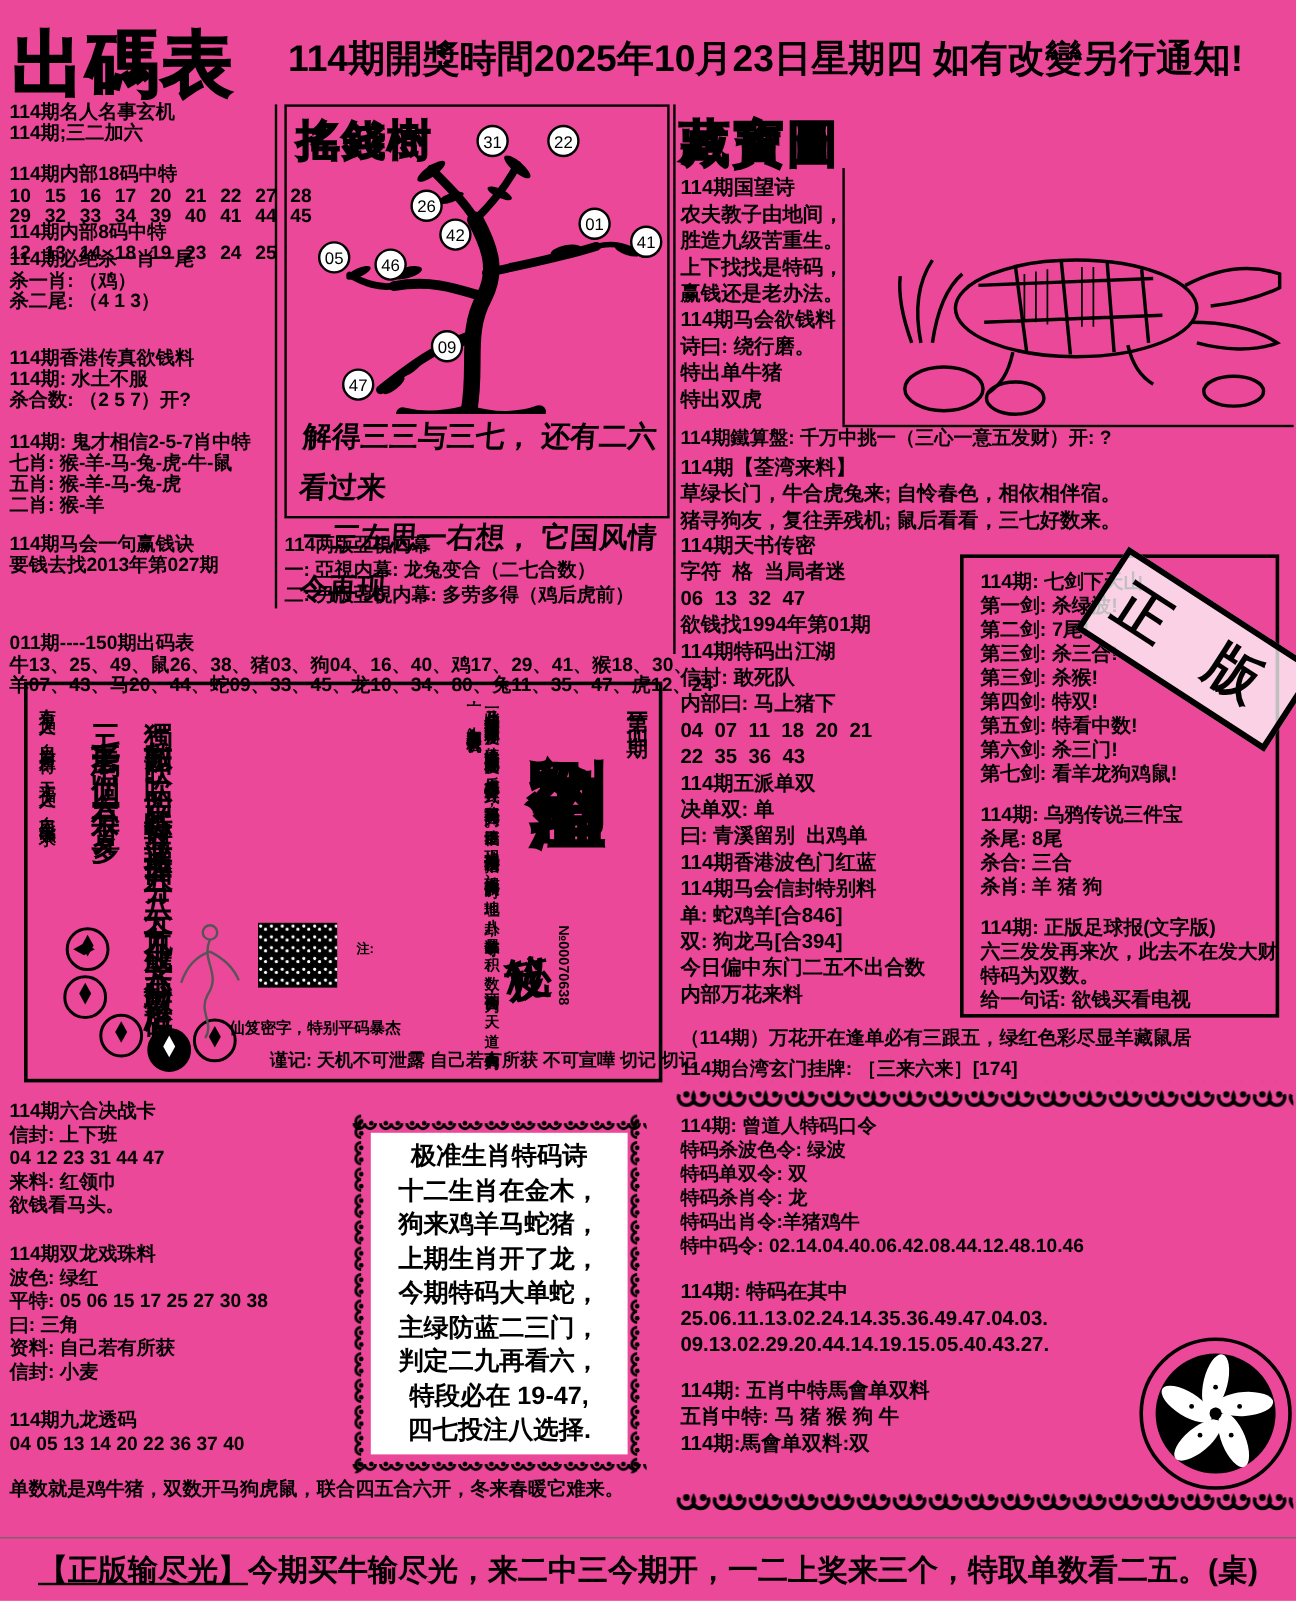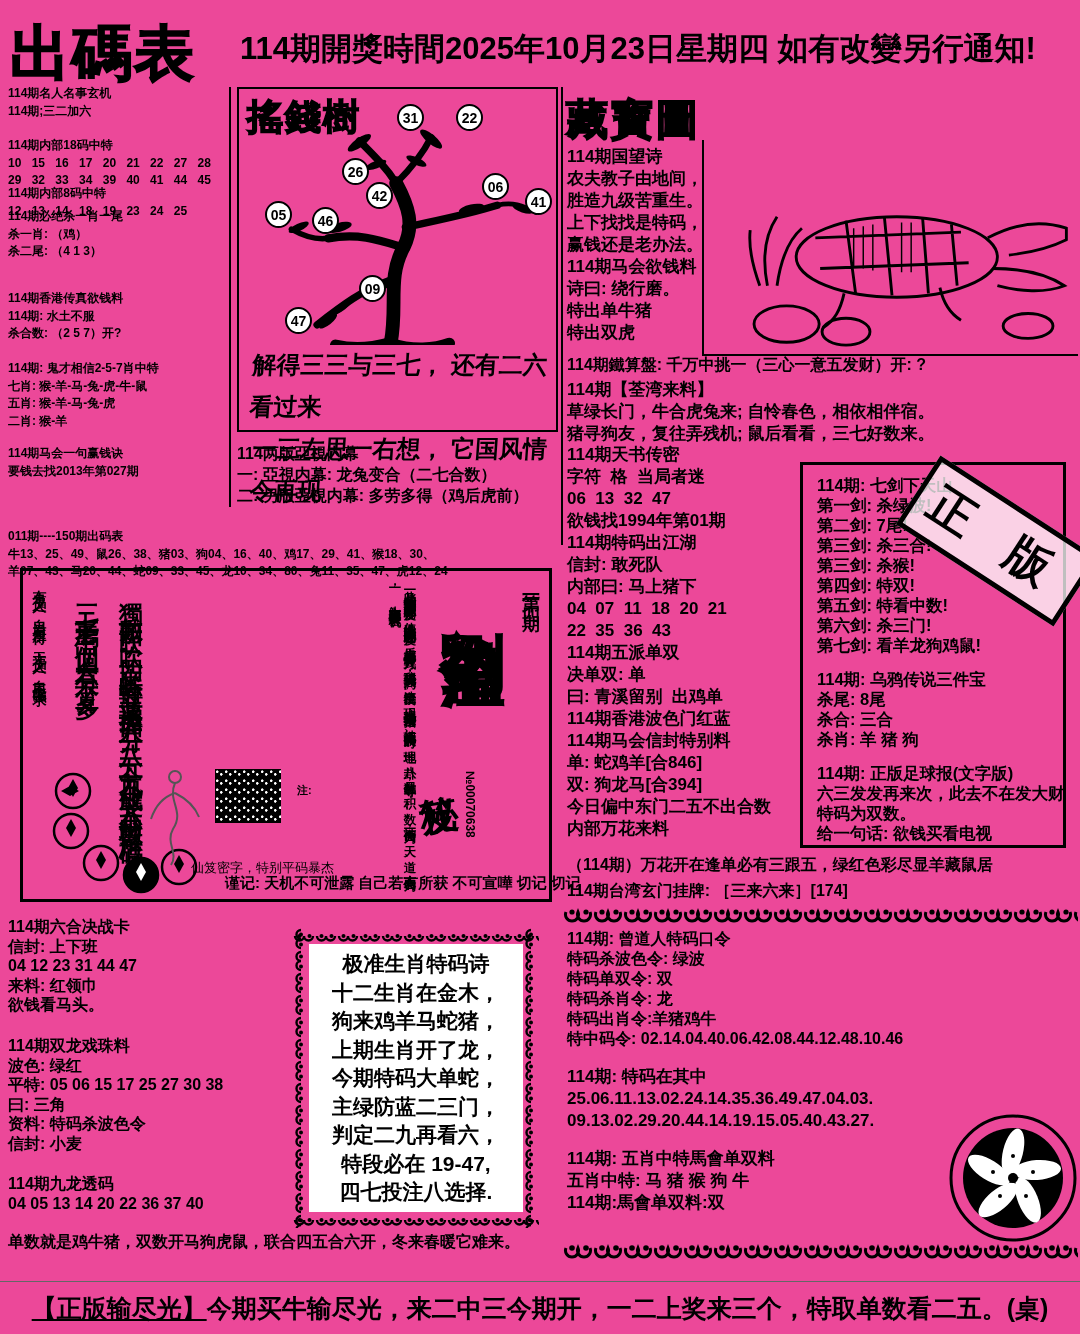--- a/index.html
+++ b/index.html
@@ -5,50 +5,50 @@
 *{box-sizing:border-box;margin:0;padding:0}
 body{background:#fff;font-family:"Liberation Sans",sans-serif}
 .page{position:relative;width:1080px;height:1334px;background:#ec4899;color:#000;overflow:hidden}
 .sec{position:absolute;font-weight:bold;white-space:pre}
 .sec .line{white-space:pre}
 .wsp .line{word-spacing:7px}
 .heavy{font-weight:900;-webkit-text-stroke:1.6px #000;letter-spacing:2px}
 .vline{position:absolute;width:2px;background:#000}
 .hline{position:absolute;height:2px;background:#000}
 
-.l16 .line{font-size:12px;line-height:17.5px}
+.l16 .line{font-size:16px;line-height:17.5px}
 .l16b .line{font-size:16px;line-height:19.5px}
 
 .r17 .line{font-size:17px;line-height:22px}
 .r16 .line{font-size:16px;line-height:20px}
 
 .tree-box{position:absolute;left:237px;top:87px;width:321px;height:345px;border:2.5px solid #000}
 .tree-title{position:absolute;left:8px;top:4px;font-size:36px}
 .tree-num{position:absolute;width:27px;height:27px;border:2px solid #000;border-radius:50%;background:#fff;
-  font-size:14px;font-weight:bold;display:flex;align-items:center;justify-content:center}
+  font-size:14px;font-weight:normal;display:flex;align-items:center;justify-content:center}
 .tree-num:nth-child(1){left:158px;top:15px}.tree-num:nth-child(2){left:217px;top:15px}
 .tree-num:nth-child(3){left:103px;top:69px}.tree-num:nth-child(4){left:127px;top:93px}
 .tree-num:nth-child(5){left:243px;top:84px}.tree-num:nth-child(6){left:286px;top:99px}
 .tree-num:nth-child(7){left:26px;top:112px}.tree-num:nth-child(8){left:73px;top:118px}
 .tree-num:nth-child(9){left:120px;top:186px}.tree-num:nth-child(10){left:46px;top:218px}
 .tree-poem{position:absolute;left:12px;top:255px;width:300px}
 .tree-poem .line{font-size:24px;line-height:42px;font-weight:bold;transform:skewX(-4deg)}
 
 .lbw{position:absolute;left:20px;top:568px;width:532px;height:334px;border:3px solid #000}
 .vert{writing-mode:vertical-rl;text-orientation:upright}
 .lbw-issue{position:absolute;right:6px;top:8px;font-size:18px;font-weight:bold;letter-spacing:5px}
 .lbw-name{position:absolute;right:32px;top:8px;font-size:64px;font-weight:900;-webkit-text-stroke:2px #000;letter-spacing:8px}
 .lbw-mijue{position:absolute;right:94px;top:196px;font-size:38px;font-weight:900;transform:rotate(-10deg)}
 .lbw-serial{position:absolute;right:72px;top:200px;font-size:12px;font-weight:bold}
 .lbw-intro{position:absolute;right:132px;top:10px;height:298px;font-size:12.5px;font-weight:bold;letter-spacing:1px;line-height:15px}
 .lbw-poem{position:absolute;left:42px;top:14px;height:258px;writing-mode:vertical-rl;text-orientation:upright}
 .lbw-poem .vcol{font-size:24px;font-weight:bold;letter-spacing:7px;margin:0 6px;display:inline-block}
 .lbw-bless{position:absolute;left:8px;top:8px;height:318px;font-size:14px;font-weight:bold;letter-spacing:3px}
 .lbw-note{position:absolute;left:274px;top:212px;font-size:11px;font-weight:bold}
-.lbw-cap{position:absolute;left:168px;top:288px;font-size:13px;font-weight:normal}
+.lbw-cap{position:absolute;left:168px;top:277px;font-size:13px;font-weight:bold}
 .lbw-foot{position:absolute;left:202px;top:303px;font-size:15px;font-weight:bold;white-space:pre}
 .inkblock{position:absolute;left:192px;top:198px;width:66px;height:54px;background:#000;
  background-image:radial-gradient(circle at 25% 30%,#fff 1px,transparent 1.6px),radial-gradient(circle at 70% 60%,#fff 1px,transparent 1.6px);background-size:9px 9px}
 
 .swords{position:absolute;left:800px;top:462px;width:266px;height:386px;border:3px solid #000;padding:10px 0 0 14px}
 .swords .line{font-size:16.5px;line-height:20px;font-weight:bold;white-space:pre}
 .swords .gap{height:14px}
 .stamp{position:absolute;left:903px;top:500px;width:188px;height:82px;border:5px solid #000;
  display:flex;align-items:center;justify-content:center;font-size:46px;font-weight:900;letter-spacing:16px;
  transform:rotate(33deg);background:rgba(255,255,255,.75)}
@@ -75,21 +75,21 @@
 
   <div class="sec l16" style="left:8px;top:85px"><div class="line">114期名人名事玄机</div><div class="line">114期;三二加六</div></div>
   <div class="sec l16 wsp" style="left:8px;top:137px"><div class="line">114期内部18码中特</div><div class="line">10 15 16 17 20 21 22 27 28</div><div class="line">29 32 33 34 39 40 41 44 45</div></div>
   <div class="sec l16 wsp" style="left:8px;top:185px"><div class="line">114期内部8码中特</div><div class="line">12 13 14 18 19 23 24 25</div></div>
   <div class="sec l16" style="left:8px;top:208px"><div class="line">114期必绝杀一肖一尾</div><div class="line">杀一肖: （鸡）</div><div class="line">杀二尾: （4 1 3）</div></div>
   <div class="sec l16" style="left:8px;top:290px"><div class="line">114期香港传真欲钱料</div><div class="line">114期: 水土不服</div><div class="line">杀合数: （2 5 7）开?</div></div>
   <div class="sec l16" style="left:8px;top:360px"><div class="line">114期: 鬼才相信2-5-7肖中特</div><div class="line">七肖: 猴-羊-马-兔-虎-牛-鼠</div><div class="line">五肖: 猴-羊-马-兔-虎</div><div class="line">二肖: 猴-羊</div></div>
   <div class="sec l16" style="left:8px;top:445px"><div class="line">114期马会一句赢钱诀</div><div class="line">要钱去找2013年第027期</div></div>
   <div class="sec l16" style="left:8px;top:528px"><div class="line">011期----150期出码表</div><div class="line">牛13、25、49、鼠26、38、猪03、狗04、16、40、鸡17、29、41、猴18、30、</div><div class="line">羊07、43、马20、44、蛇09、33、45、龙10、34、80、兔11、35、47、虎12、24</div></div>
   <div class="sec l16b" style="left:8px;top:917px"><div class="line">114期六合决战卡</div><div class="line">信封: 上下班</div><div class="line">04 12 23 31 44 47</div><div class="line">来料: 红领巾</div><div class="line">欲钱看马头。</div></div>
-  <div class="sec l16b" style="left:8px;top:1036px"><div class="line">114期双龙戏珠料</div><div class="line">波色: 绿红</div><div class="line">平特: 05 06 15 17 25 27 30 38</div><div class="line">曰: 三角</div><div class="line">资料: 特码杀波色令</div><div class="line">信封: 小麦</div></div>
+  <div class="sec l16b" style="left:8px;top:1036px"><div class="line">114期双龙戏珠料</div><div class="line">波色: 绿红</div><div class="line">平特: 05 06 15 17 25 27 30 38</div><div class="line">曰: 三角</div><div class="line">资料: 自己若有所获</div><div class="line">信封: 小麦</div></div>
   <div class="sec l16b" style="left:8px;top:1174px"><div class="line">114期九龙透码</div><div class="line">04 05 13 14 20 22 36 37 40</div></div>
   <div class="sec l16b" style="left:8px;top:1232px"><div class="line">单数就是鸡牛猪，双数开马狗虎鼠，联合四五合六开，冬来春暖它难来。</div></div>
 
   <div class="tree-box">
     <div class="tree-title heavy">搖錢樹</div>
     <svg class="art" viewBox="0 0 320 248" style="left:0;top:28px;width:318px;height:228px">
       <g stroke="#000" fill="none" stroke-linecap="round">
         <path d="M152,246 C160,205 148,175 166,142 C178,118 172,98 158,72" stroke-width="15"></path>
         <path d="M166,142 C140,134 118,126 84,132" stroke-width="9"></path>
         <path d="M84,132 C70,134 58,130 44,122" stroke-width="6"></path>
@@ -114,21 +114,21 @@
         <ellipse cx="84" cy="222" rx="12" ry="4" transform="rotate(-38 84 222)"></ellipse>
         <ellipse cx="148" cy="182" rx="11" ry="4" transform="rotate(-20 148 182)"></ellipse>
         <ellipse cx="210,36" cy="36" rx="10" ry="4" transform="rotate(45 210 36)"></ellipse>
       </g>
     </svg>
     <div style="position:absolute;left:0;top:0;width:100%;height:100%">
         <div class="tree-num">31</div>
         <div class="tree-num">22</div>
         <div class="tree-num">26</div>
         <div class="tree-num">42</div>
-        <div class="tree-num">06</div>
+        <div class="tree-num">01</div>
         <div class="tree-num">41</div>
         <div class="tree-num">05</div>
         <div class="tree-num">46</div>
         <div class="tree-num">09</div>
         <div class="tree-num">47</div>
       </div>
     <div class="tree-poem">
         <div class="line">解得三三与三七， 还有二六看过来</div>
         <div class="line">一三左思一右想， 它国风情令再现</div>
       </div>

